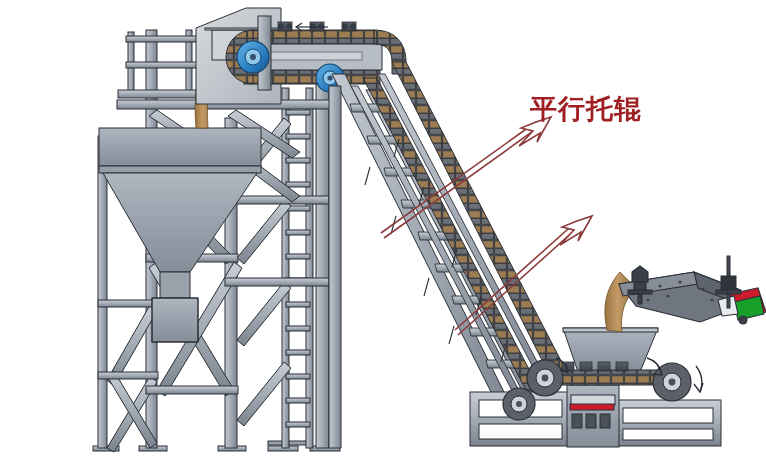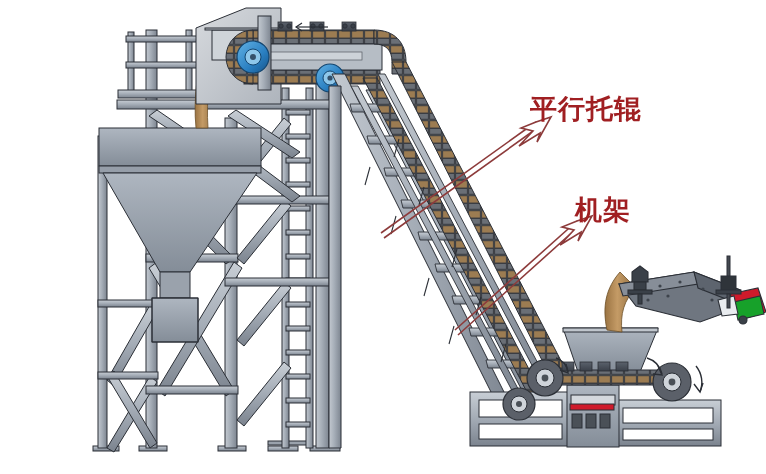--- a/index.html
+++ b/index.html
@@ -348,15 +348,14 @@
     <path d="M536,122 L521,128 L533,131 L519,146 L540,133 L537,142 L551,117 Z" fill="#ffffff" stroke="#8d3b3b" stroke-width="1.6"></path>
 
     <line x1="455" y1="330" x2="577" y2="221"></line>
     <line x1="458" y1="335" x2="577" y2="228"></line>
     <path d="M577,221 L562,227 L574,230 L560,245 L581,232 L578,241 L592,216 Z" fill="#ffffff" stroke="#8d3b3b" stroke-width="1.6"></path>
   </g>
 </svg>
 
 <div class="lbl" id="label-parallel-idler">平行托辊</div>
 
-<div class="lbl" id="label-frame">机架</div>
 
 </div>
 
 </body></html>

